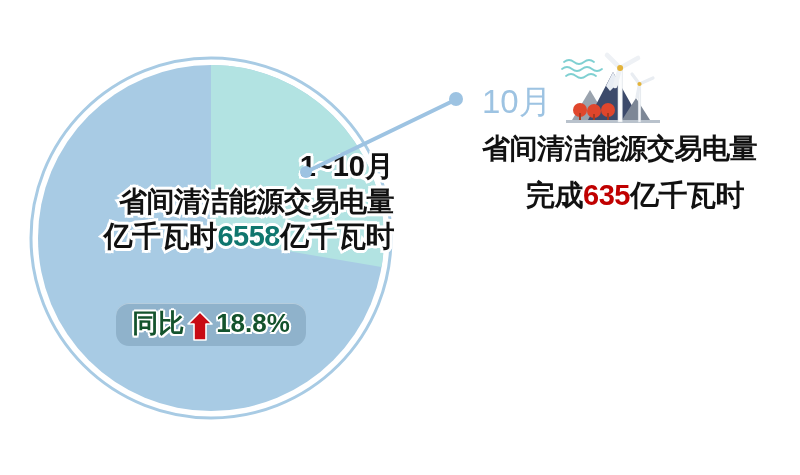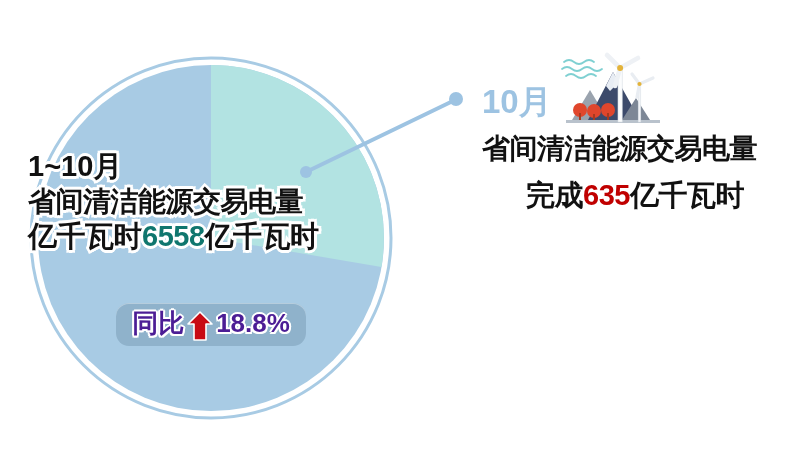--- a/index.html
+++ b/index.html
@@ -11,21 +11,21 @@
   }
   #stage{position:absolute;left:0;top:0;width:800px;height:475px;}
 
   
   .pie-wrap{position:absolute;left:28px;top:52px;width:370px;height:375px;}
   .pie-svg{position:absolute;left:0;top:0;}
 
   
   .circle-text{
     position:absolute;left:28px;top:150px;width:366px;
-    text-align:left;pointer-events:none;
+    text-align:right;pointer-events:none;
   }
   .ct-line{
     font-weight:bold;color:#111111;line-height:1.16;
     -webkit-text-stroke:5px #ffffff;
     paint-order:stroke fill;
     text-shadow:
       2px 0 0 #fff,-2px 0 0 #fff,0 2px 0 #fff,0 -2px 0 #fff,
       1.5px 1.5px 0 #fff,-1.5px 1.5px 0 #fff,1.5px -1.5px 0 #fff,-1.5px -1.5px 0 #fff,
       3px 0 0 #fff,-3px 0 0 #fff,0 3px 0 #fff,0 -3px 0 #fff;
   }
@@ -37,35 +37,35 @@
   
   .badge-row{position:absolute;left:28px;top:303px;width:366px;text-align:center;}
   .badge{
     display:inline-flex;align-items:center;justify-content:center;
     gap:2px;
     background:#8fb2cb;border-radius:13px;
     padding:3px 16px 5px 16px;
     box-shadow:0 1px 0 rgba(255,255,255,.35) inset;
   }
   .badge-txt{
-    font-size:26px;font-weight:bold;color:#4c1d95;
+    font-size:26px;font-weight:bold;color:#14532d;
     text-shadow:
       2px 0 0 #fff,-2px 0 0 #fff,0 2px 0 #fff,0 -2px 0 #fff,
       1.5px 1.5px 0 #fff,-1.5px 1.5px 0 #fff,1.5px -1.5px 0 #fff,-1.5px -1.5px 0 #fff;
   }
   .up-arrow{display:inline-block;width:26px;height:30px;margin:0 1px;position:relative;top:2px;}
 
   
   .connector{position:absolute;left:0;top:0;width:800px;height:475px;pointer-events:none;}
 
   
   .right{position:absolute;left:482px;top:66px;width:300px;}
   .month-row{display:flex;align-items:flex-end;height:58px;}
   .month-label{
-    font-size:33px;font-weight:bold;color:#9dc3e2;
+    font-size:33px;font-weight:normal;color:#9dc3e2;
     letter-spacing:0px;line-height:1;position:relative;top:-6px;
   }
   .illus{width:110px;height:78px;position:relative;top:4px;margin-left:6px;}
   .r-line{
     font-weight:bold;color:#111111;letter-spacing:-0.5px;white-space:nowrap;
   }
   .r-l1{font-size:28px;margin-top:6px;}
   .r-l2{font-size:29px;margin-top:8px;margin-left:44px;}
 </style>
 </head>

